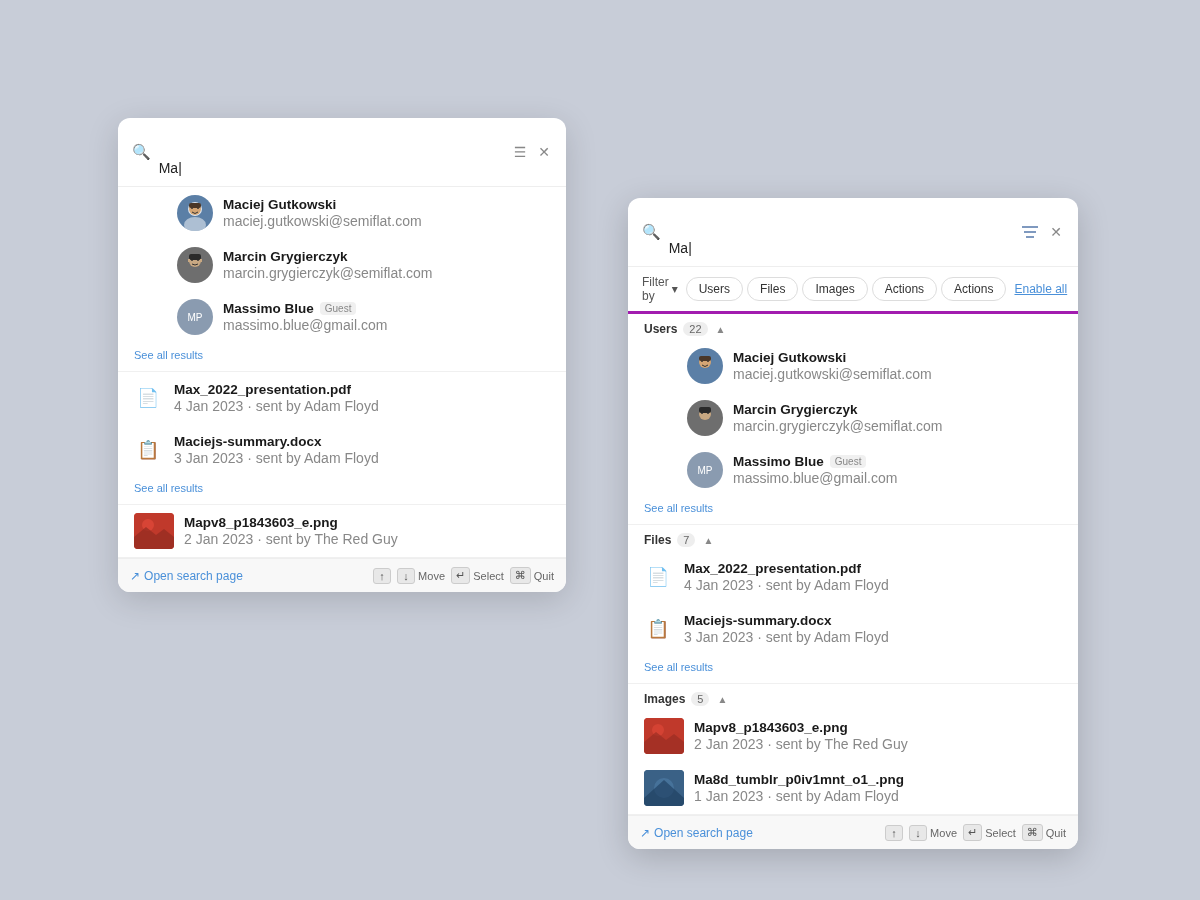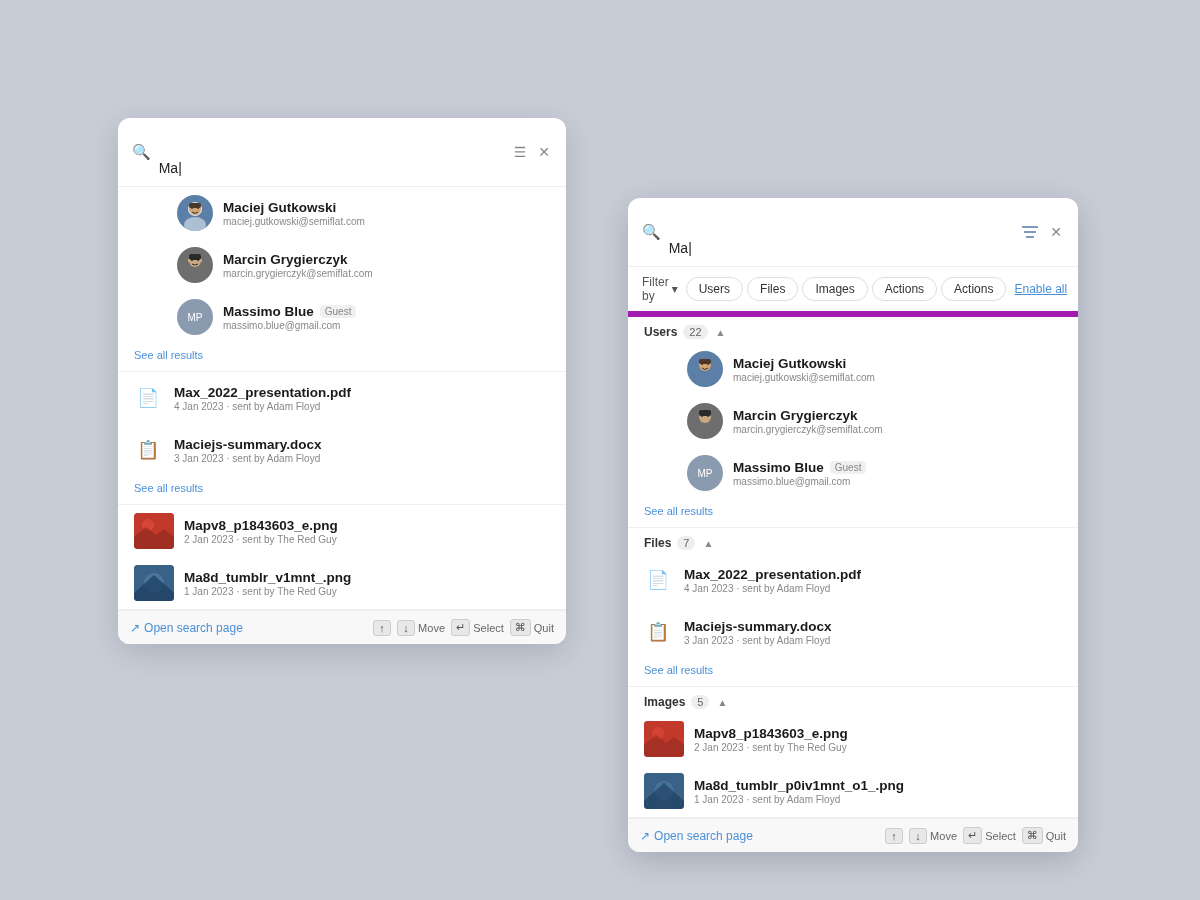--- a/index.html
+++ b/index.html
@@ -132,21 +132,21 @@
     }
     .guest-badge {
       font-size: 10px;
       font-weight: 500;
       color: #888;
       background: #f0f0f0;
       border-radius: 4px;
       padding: 1px 5px;
     }
     .result-sub {
-      font-size: 10px;
+      font-size: 14px;
       color: #888;
     }
 
     .see-all {
       display: block;
       padding: 6px 16px 10px;
       font-size: 11px;
       color: #4a90d9;
       cursor: pointer;
       text-decoration: none;
@@ -224,21 +224,21 @@
       color: #555;
       min-width: 18px;
     }
 
     
     .filter-bar {
       display: flex;
       align-items: center;
       padding: 8px 14px;
       gap: 8px;
-      border-bottom: 6px solid #a21caf;
+      border-bottom: 3px solid #a21caf;
     }
     .filter-label {
       font-size: 12px;
       color: #555;
       display: flex;
       align-items: center;
       gap: 3px;
       cursor: pointer;
     }
     .filter-tabs {
@@ -384,33 +384,20 @@
       <div class="image-thumb thumb-mapv">
         <svg width="40" height="36" viewBox="0 0 40 36">
             <rect width="40" height="36" fill="#c0392b"></rect>
             <circle cx="14" cy="12" r="6" fill="#e74c3c" opacity="0.6"></circle>
             <path d="M0 24 L12 14 L22 22 L30 16 L40 24 L40 36 L0 36Z" fill="#922b21" opacity="0.7"></path>
           </svg>
       </div>
       <div class="result-text">
         <span class="result-name">Mapv8_p1843603_e.png</span>
         <span class="result-sub">2 Jan 2023 · sent by The Red Guy</span>
-      </div>
-    </div>
-    <div class="file-item">
-      <div class="image-thumb thumb-ma8d">
-        <svg width="40" height="36" viewBox="0 0 40 36">
-            <rect width="40" height="36" fill="#3a6186"></rect>
-            <circle cx="20" cy="18" r="10" fill="#5b8db8" opacity="0.5"></circle>
-            <path d="M0 28 L20 10 L40 28 L40 36 L0 36Z" fill="#1a3a5c" opacity="0.7"></path>
-          </svg>
-      </div>
-      <div class="result-text">
-        <span class="result-name">Ma8d_tumblr_v1mnt_.png</span>
-        <span class="result-sub">1 Jan 2023 · sent by The Red Guy</span>
       </div>
     </div>
   </div>
 
   <div class="bottom-bar">
     <a class="bottom-link">
       <span>↗</span>
       <span>Open search page</span>
     </a>
     <div class="kbd-hint">

